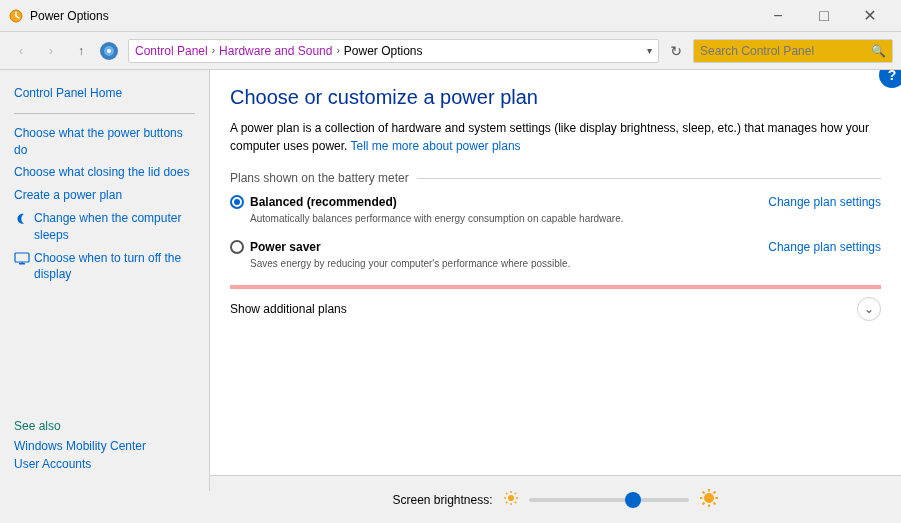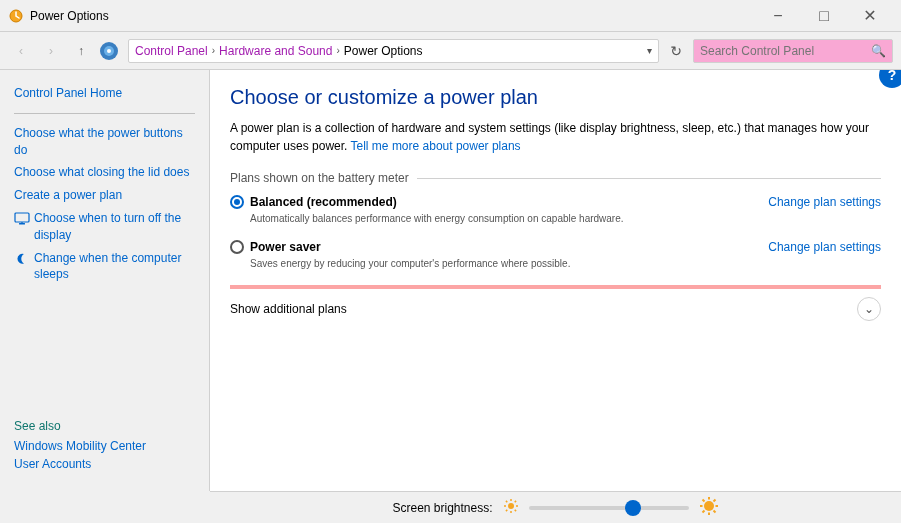--- a/index.html
+++ b/index.html
@@ -15,21 +15,21 @@
     
     .addressbar { background: #f0f0f0; height: 38px; display: flex; align-items: center; padding: 0 8px; gap: 4px; border-bottom: 1px solid #d0d0d0; }
     .nav-btn { width: 26px; height: 26px; border: 1px solid transparent; background: transparent; cursor: pointer; border-radius: 2px; display: flex; align-items: center; justify-content: center; font-size: 12px; color: #555; }
     .nav-btn.disabled { color: #bbb; cursor: default; }
     .breadcrumb { flex: 1; height: 24px; border: 1px solid #d0d0d0; background: #fff; display: flex; align-items: center; padding: 0 6px; font-size: 12px; border-radius: 2px; }
     .breadcrumb-item { color: #a21caf; cursor: pointer; }
     .breadcrumb-sep { margin: 0 4px; color: #555; font-size: 10px; }
     .breadcrumb-current { color: #000; }
     .breadcrumb-arrow { margin-left: auto; color: #555; font-size: 10px; cursor: pointer; }
     .refresh-btn { width: 26px; height: 26px; border: 1px solid transparent; background: transparent; cursor: pointer; display: flex; align-items: center; justify-content: center; font-size: 14px; color: #555; }
-    .search-box { width: 200px; height: 24px; border: 1px solid #d0d0d0; background: #f9a8d4; display: flex; align-items: center; padding: 0 6px; border-radius: 2px; }
+    .search-box { width: 200px; height: 24px; border: 1px solid #d0d0d0; background: #eab308; display: flex; align-items: center; padding: 0 6px; border-radius: 2px; }
     .search-box input { border: none; outline: none; font-size: 12px; width: 100%; background: transparent; color: #555; }
     .search-icon { color: #555; font-size: 12px; }
 
     
     .main { display: flex; height: calc(523px - 70px - 32px); }
 
     
     .sidebar { width: 210px; background: #f0f0f0; border-right: 1px solid #d0d0d0; padding: 12px 0; display: flex; flex-direction: column; overflow-y: auto; }
     .sidebar-link { padding: 3px 14px; font-size: 12px; color: #0066cc; cursor: pointer; line-height: 1.4; }
     .sidebar-link.active { color: #0066cc; }
@@ -54,21 +54,21 @@
     .radio-circle.selected::after { content: ''; width: 6px; height: 6px; border-radius: 50%; background: #0066cc; }
     .plan-name { font-size: 12px; font-weight: 600; cursor: pointer; }
     .plan-desc { font-size: 10px; color: #555; margin-left: 20px; }
     .plan-settings-link { color: #0066cc; cursor: pointer; font-size: 12px; white-space: nowrap; margin-left: 16px; flex-shrink: 0; }
 
     .show-additional { display: flex; align-items: center; margin-top: 8px; padding-top: 8px; border-top: 4px solid #fca5a5; }
     .show-additional-text { font-size: 12px; color: #000; }
     .show-additional-arrow { margin-left: auto; width: 24px; height: 24px; border: 1px solid #d0d0d0; border-radius: 50%; display: flex; align-items: center; justify-content: center; cursor: pointer; color: #555; font-size: 12px; }
 
     
-    .bottombar { position: absolute; bottom: 0; left: 210px; right: 0; height: 32px; background: #f0f0f0; border-top: 1px solid #d0d0d0; display: flex; align-items: center; justify-content: center; gap: 10px; padding: 0 16px; }
+    .bottombar { position: absolute; bottom: 0; left: 210px; right: 0; height: 48px; background: #f0f0f0; border-top: 1px solid #d0d0d0; display: flex; align-items: center; justify-content: center; gap: 10px; padding: 0 16px; }
     .brightness-label { font-size: 12px; color: #000; }
     .brightness-icon { font-size: 14px; }
     .brightness-slider { width: 160px; height: 4px; background: #d0d0d0; border-radius: 2px; position: relative; cursor: pointer; }
     .brightness-thumb { position: absolute; width: 16px; height: 16px; background: #0066cc; border-radius: 50%; top: -6px; left: 65%; transform: translateX(-50%); }
   </style>
 </head>
 <body>
 
 <div class="titlebar">
   <div class="titlebar-icon">
@@ -115,34 +115,34 @@
 
   <div class="sidebar">
     <div class="sidebar-link">Control Panel Home</div>
     <hr class="sidebar-divider">
     <div class="sidebar-link active">Choose what the power buttons do</div>
     <div class="sidebar-link">Choose what closing the lid does</div>
     <div class="sidebar-link">Create a power plan</div>
     <div style="display:flex;align-items:flex-start;gap:4px;padding:3px 14px;">
       <div style="width:16px;height:16px;flex-shrink:0;margin-top:1px;">
         <svg width="16" height="16" viewBox="0 0 16 16">
+          <path d="M10 3a5 5 0 1 0 0 9.5A5.5 5.5 0 0 1 10 3z" fill="#0066cc"></path>
+        </svg>
+      </div>
+      <div class="sidebar-link" style="padding:0;">Change when the computer sleeps</div>
+    </div>
+    <div style="display:flex;align-items:flex-start;gap:4px;padding:3px 14px;">
+      <div style="width:16px;height:16px;flex-shrink:0;margin-top:1px;">
+        <svg width="16" height="16" viewBox="0 0 16 16">
           <rect x="1" y="2" width="14" height="9" rx="1" fill="none" stroke="#0066cc" stroke-width="1.2"></rect>
           <rect x="5" y="12" width="6" height="1.5" rx="0.5" fill="#0066cc"></rect>
           <line x1="8" y1="11" x2="8" y2="12" stroke="#0066cc" stroke-width="1.2"></line>
         </svg>
       </div>
       <div class="sidebar-link" style="padding:0;">Choose when to turn off the display</div>
-    </div>
-    <div style="display:flex;align-items:flex-start;gap:4px;padding:3px 14px;">
-      <div style="width:16px;height:16px;flex-shrink:0;margin-top:1px;">
-        <svg width="16" height="16" viewBox="0 0 16 16">
-          <path d="M10 3a5 5 0 1 0 0 9.5A5.5 5.5 0 0 1 10 3z" fill="#0066cc"></path>
-        </svg>
-      </div>
-      <div class="sidebar-link" style="padding:0;">Change when the computer sleeps</div>
     </div>
 
     <div style="flex:1;"></div>
     <div class="sidebar-section">
       <div class="sidebar-section-title">See also</div>
       <a class="sidebar-section-link">Windows Mobility Center</a>
       <a class="sidebar-section-link">User Accounts</a>
     </div>
   </div>
 

